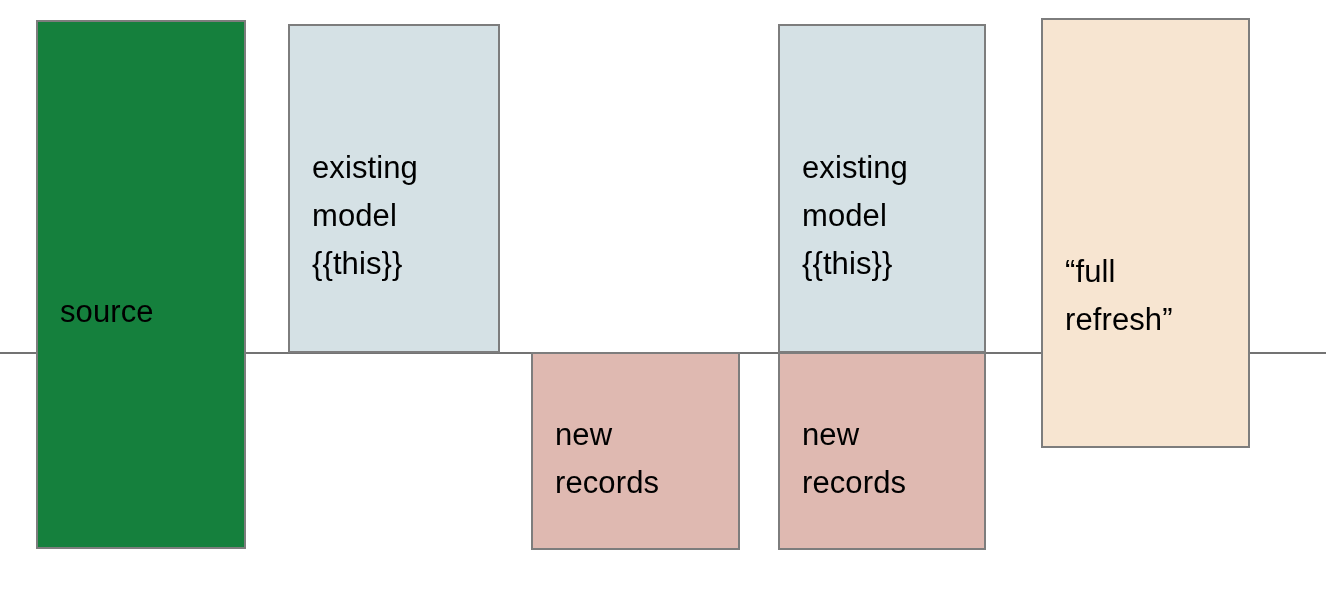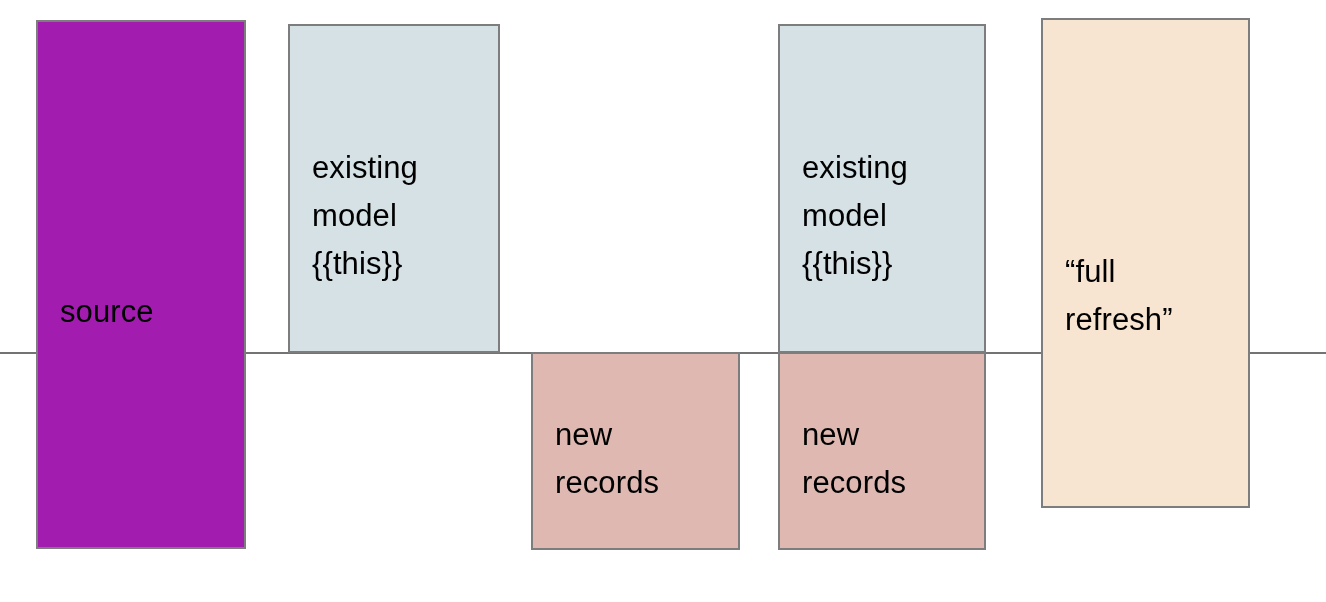--- a/index.html
+++ b/index.html
@@ -49,21 +49,21 @@
   .box-new         { background: #dfb9b1; }
   .box-refresh     { background: #f7e5d1; }
 </style>
 </head>
 <body>
 
 <div id="canvas" style="width: 1326px; height: 602px; background: rgb(255, 255, 255);">
 
   <div class="axis-line" id="divider" style="top: 352px; border-top-color: rgb(115, 115, 115); border-top-width: 2px;"></div>
 
-  <div class="box box-source" id="box-0" style="left: 36px; top: 20px; width: 210px; height: 529px; background: #a21caf; border-color: rgb(125, 125, 125);">
+  <div class="box box-source" id="box-0" style="left: 36px; top: 20px; width: 210px; height: 529px; background: #15803d; border-color: rgb(125, 125, 125);">
     <span class="label" style="top: 266px; color: rgb(0, 0, 0);">source</span>
   </div>
 
   <div class="box box-model" id="box-1" style="left: 288px; top: 24px; width: 212px; height: 329px; background: rgb(213, 225, 229); border-color: rgb(125, 125, 125);">
     <span class="label" style="top: 118px; color: rgb(0, 0, 0);">existing
 model
 {{this}}</span>
   </div>
 
   <div class="box box-new" id="box-2" style="left: 531px; top: 352px; width: 209px; height: 198px; background: rgb(223, 185, 177); border-color: rgb(125, 125, 125);">
@@ -75,18 +75,18 @@
     <span class="label" style="top: 118px; color: rgb(0, 0, 0);">existing
 model
 {{this}}</span>
   </div>
 
   <div class="box box-new" id="box-4" style="left: 778px; top: 352px; width: 208px; height: 198px; background: rgb(223, 185, 177); border-color: rgb(125, 125, 125);">
     <span class="label" style="top: 57px; color: rgb(0, 0, 0);">new
 records</span>
   </div>
 
-  <div class="box box-refresh" id="box-5" style="left: 1041px; top: 18px; width: 209px; height: 490px; background: rgb(247, 229, 209); border-color: rgb(125, 125, 125);">
+  <div class="box box-refresh" id="box-5" style="left: 1041px; top: 18px; width: 209px; height: 430px; background: rgb(247, 229, 209); border-color: rgb(125, 125, 125);">
     <span class="label" style="top: 228px; color: rgb(0, 0, 0);">“full
 refresh”</span>
   </div>
 
 </div>
 
 </body></html>

